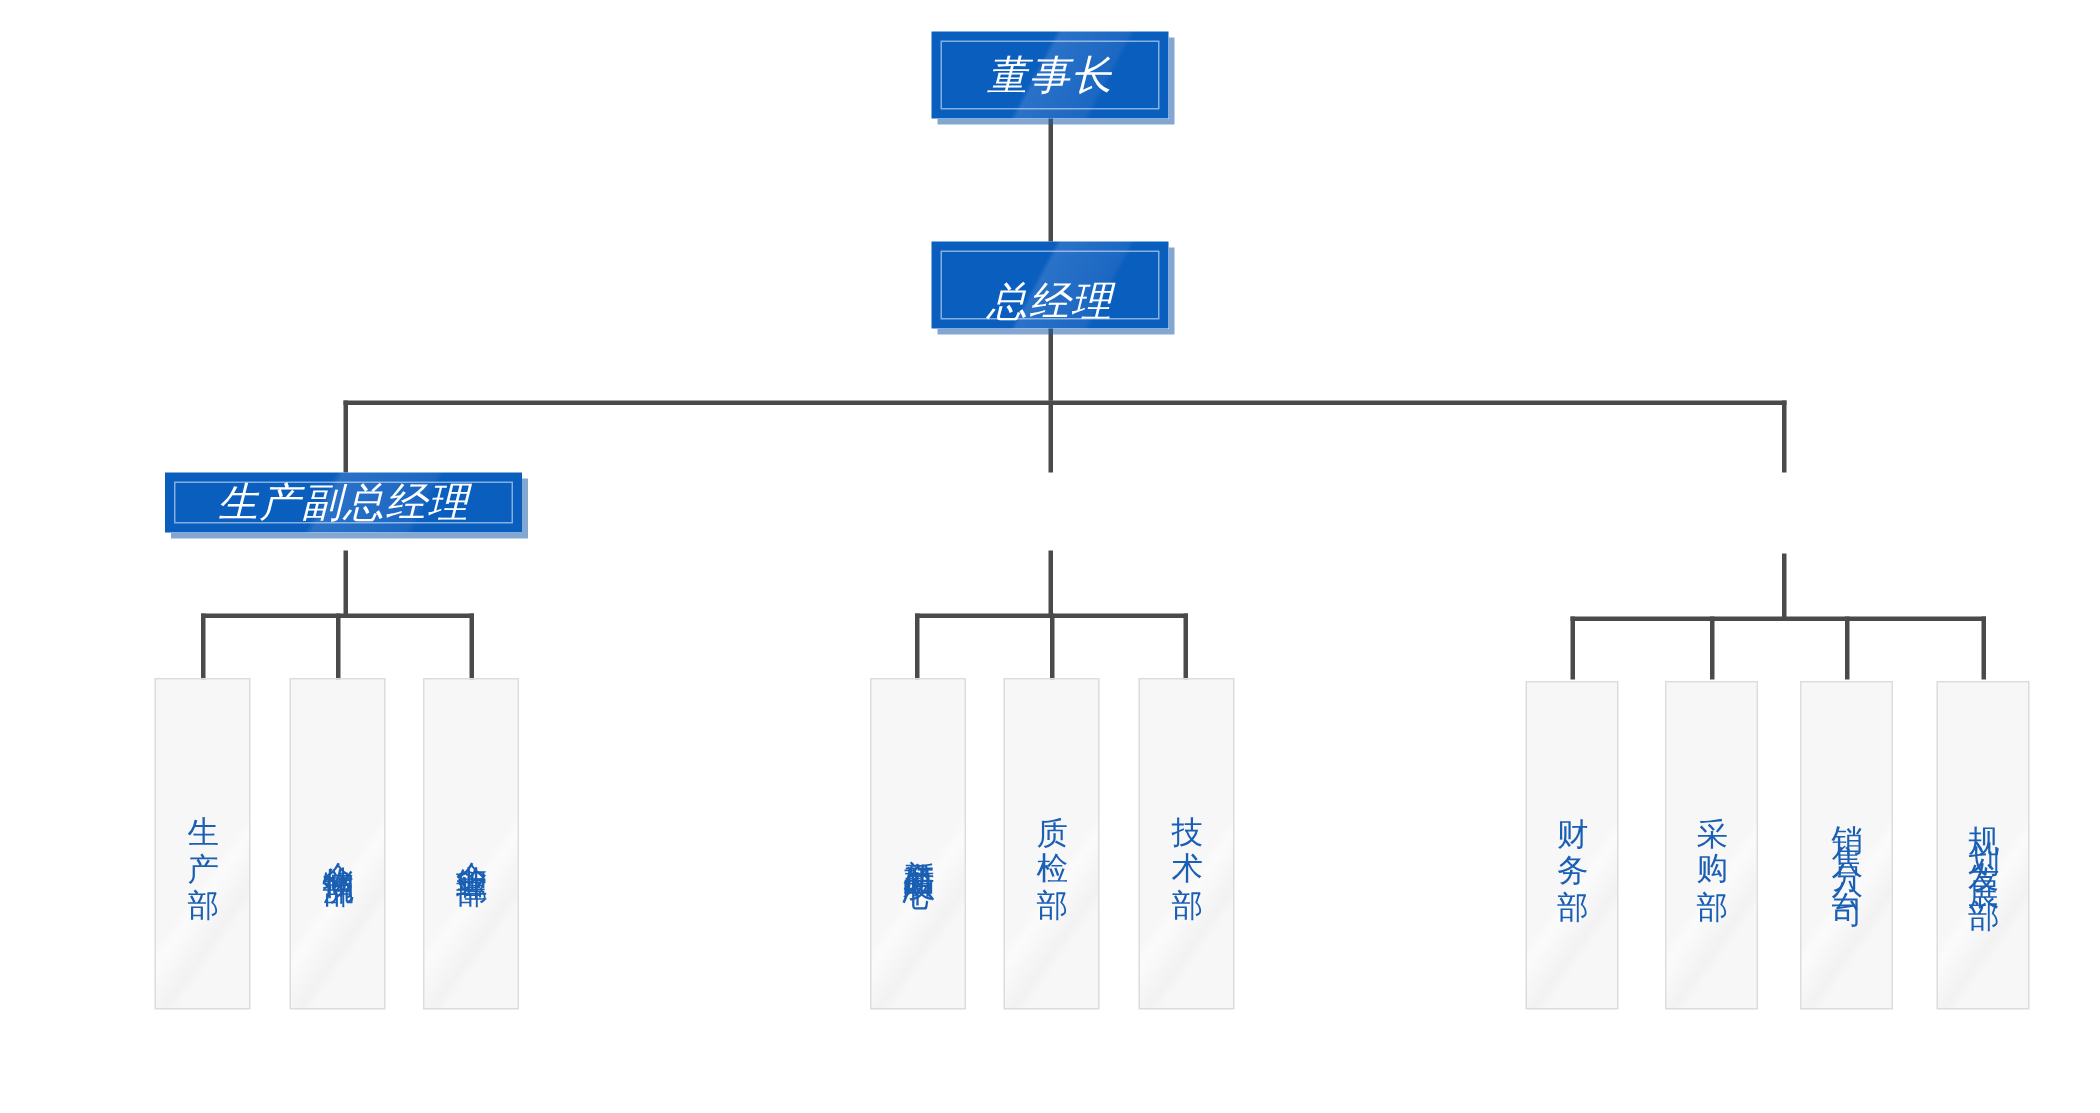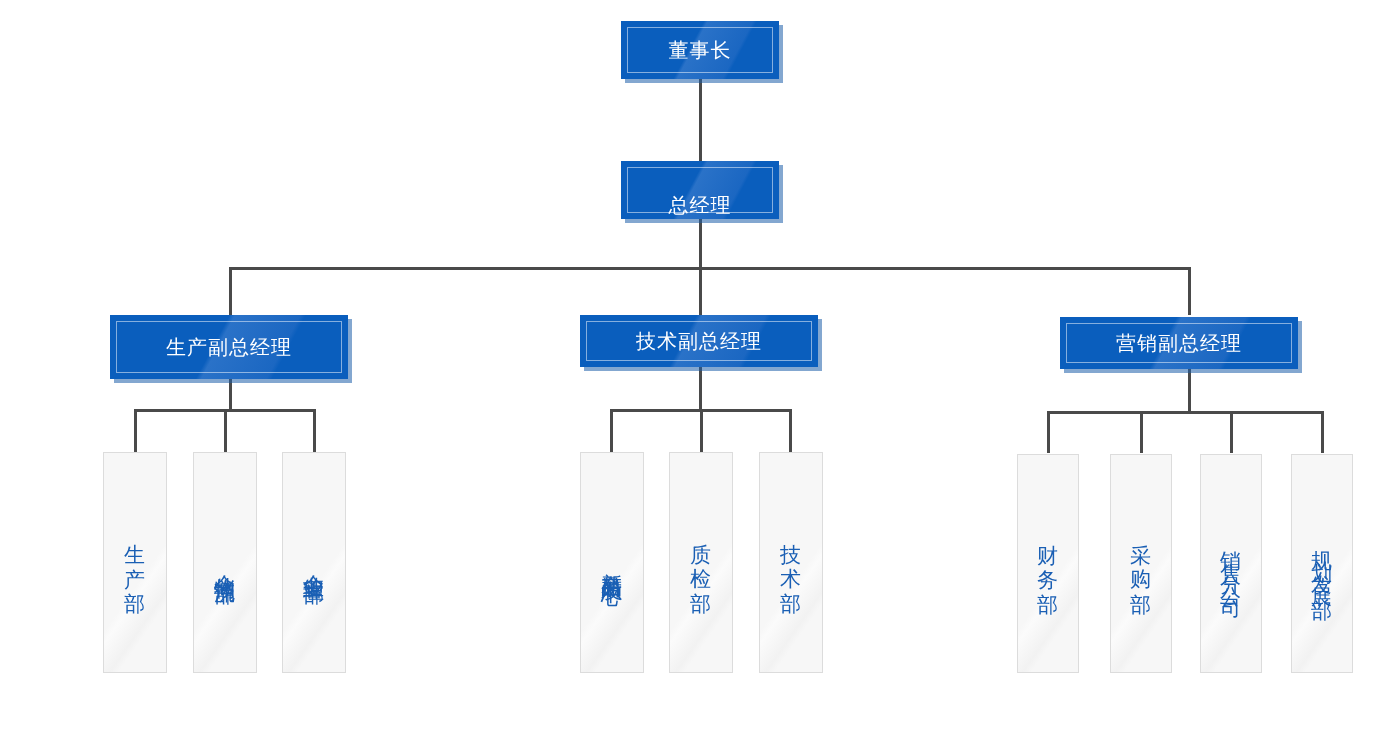--- a/index.html
+++ b/index.html
@@ -40,24 +40,25 @@
     left: 6px;
     right: 6px;
     top: 6px;
     bottom: 6px;
     border: 1px solid rgba(235, 243, 252, 0.55);
     pointer-events: none;
   }
   .exec-label {
     position: relative;
     color: #ffffff;
-    font-size: 20px;
+    font-size: 27px;
     letter-spacing: 1px;
     white-space: nowrap;
     z-index: 2;
+    font-style: italic;
   }
 
   
   .dept-box {
     position: absolute;
     background: linear-gradient(125deg, #f7f7f7 0%, #f7f7f7 58%, #fbfbfb 62%, #f2f2f2 74%, #f7f7f7 78%, #f7f7f7 100%);
     border: 1px solid #dcdcdc;
     display: flex;
     align-items: center;
     justify-content: center;
@@ -111,34 +112,26 @@
   <div class="exec-box" style="left:621px; top:21px; width:158px; height:58px;">
     <span class="inner-frame"></span>
     <span class="exec-label">董事长</span>
   </div>
 
   <div class="exec-box" style="left:621px; top:161px; width:158px; height:58px;align-items:flex-end;">
     <span class="inner-frame"></span>
     <span class="exec-label">总经理</span>
   </div>
 
-  <div class="exec-box" style="left:110px; top:315px; width:238px; height:64px;">
+  <div class="exec-box" style="left:110px; top:315px; width:238px; height:40px;">
     <span class="inner-frame"></span>
     <span class="exec-label">生产副总经理</span>
   </div>
 
-  <div class="exec-box" style="left:580px; top:315px; width:238px; height:52px;">
-    <span class="inner-frame"></span>
-    <span class="exec-label">技术副总经理</span>
-  </div>
 
-  <div class="exec-box" style="left:1060px; top:317px; width:238px; height:52px;">
-    <span class="inner-frame"></span>
-    <span class="exec-label">营销副总经理</span>
-  </div>
 
   <div class="dept-box" style="left:103px; top:452px; width:64px; height:221px;">
     <span class="dept-label sparse">生产部</span>
   </div>
 
   <div class="dept-box" style="left:193px; top:452px; width:64px; height:221px;">
     <span class="dept-label tight">仓储物流部</span>
   </div>
 
   <div class="dept-box" style="left:282px; top:452px; width:64px; height:221px;">

